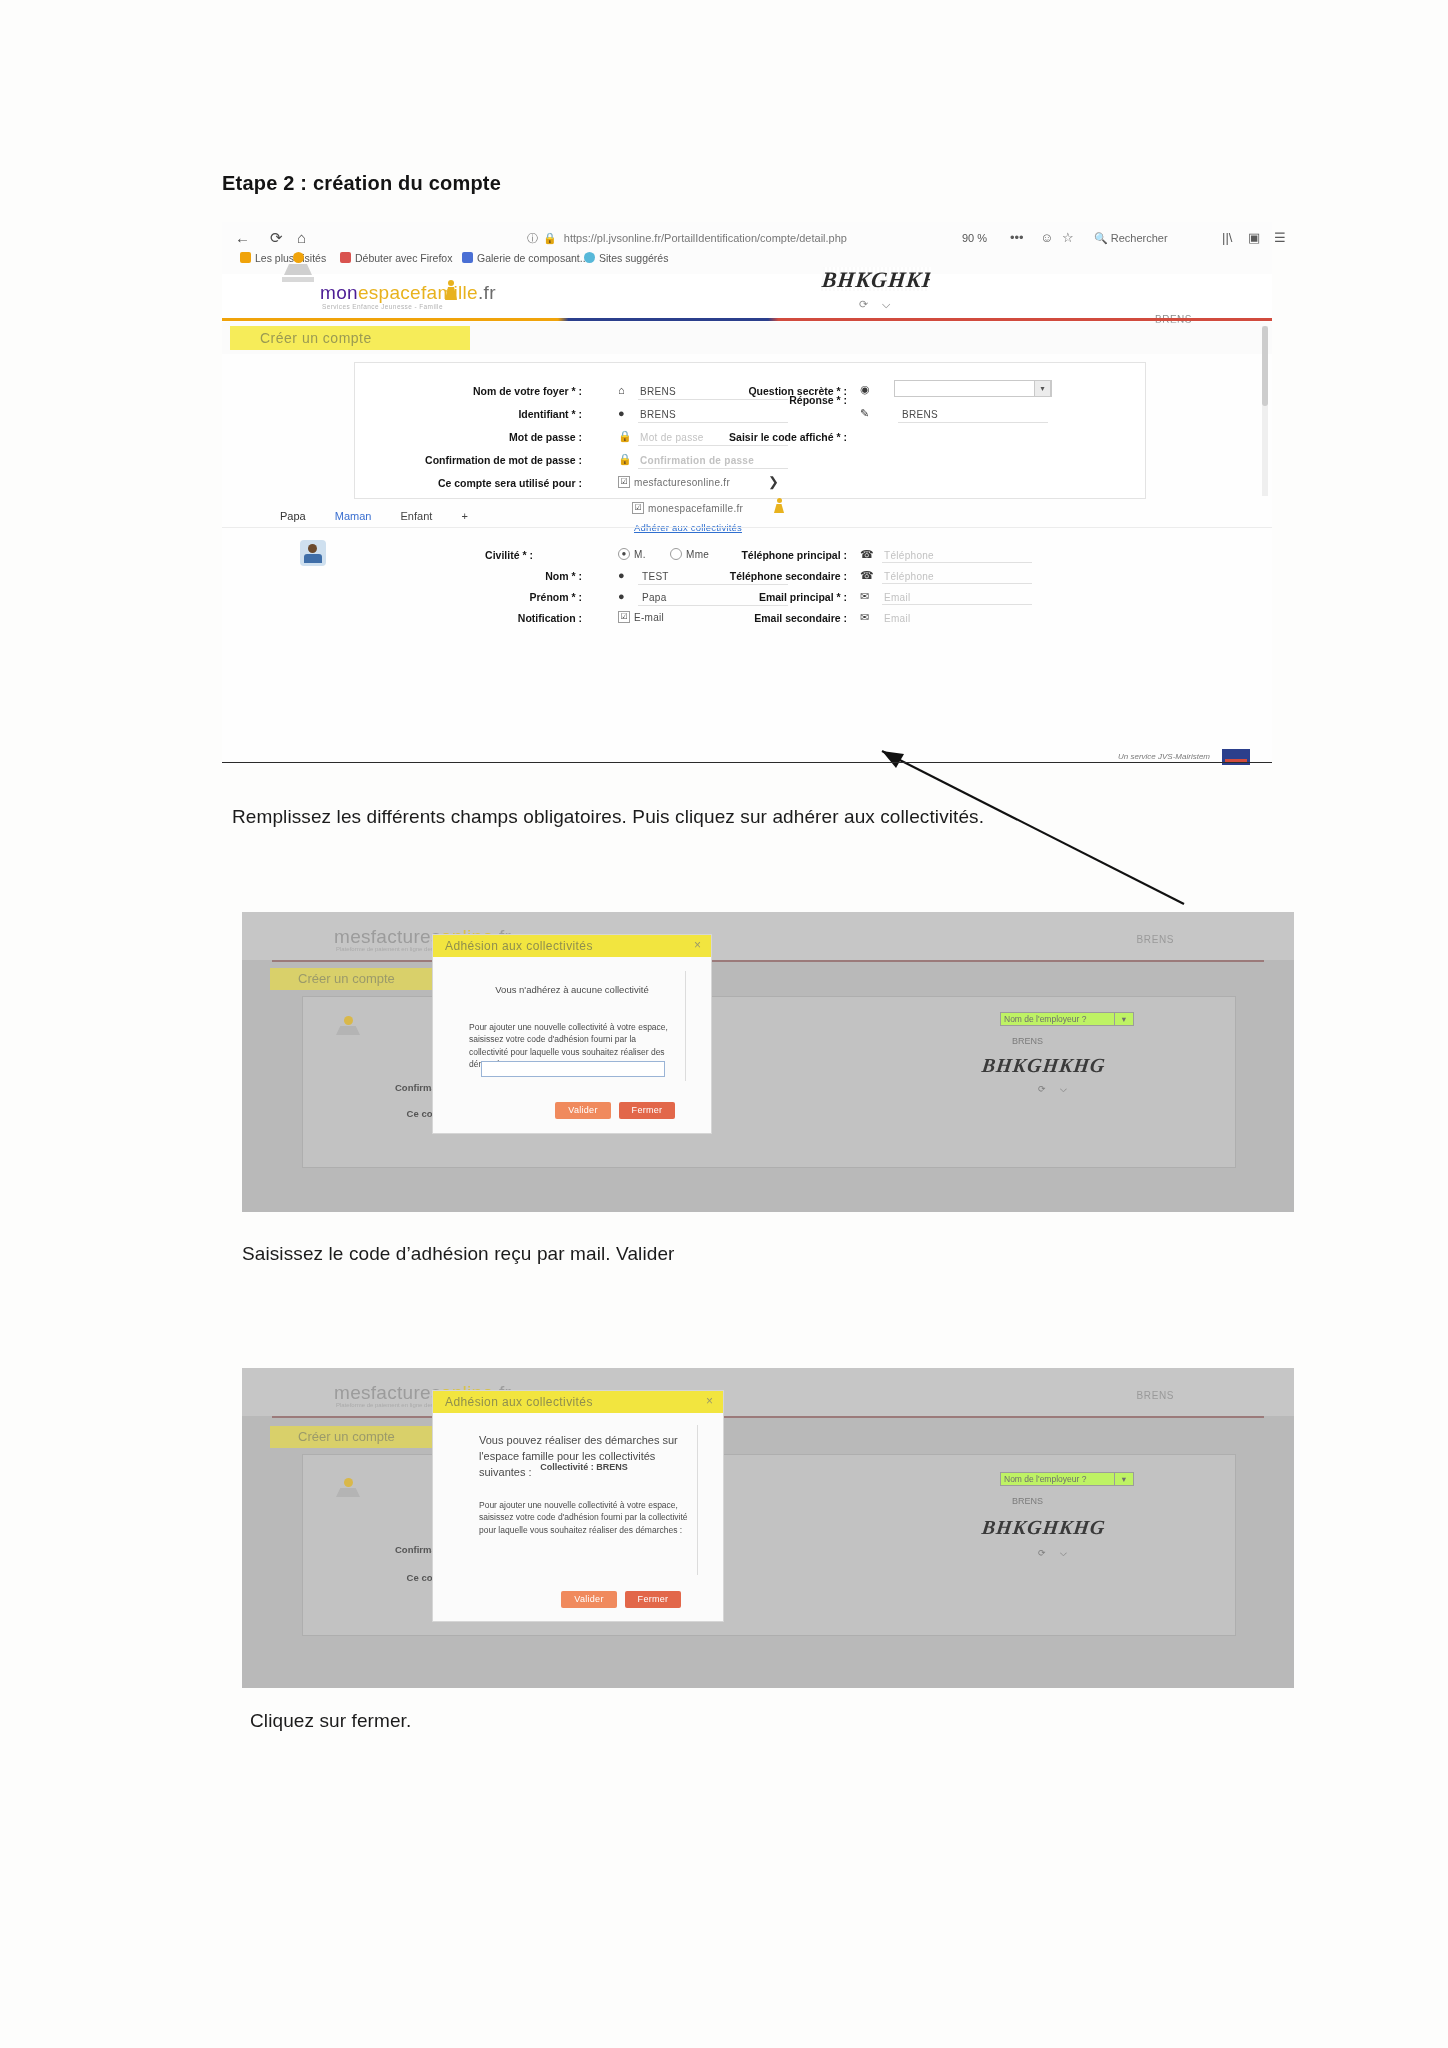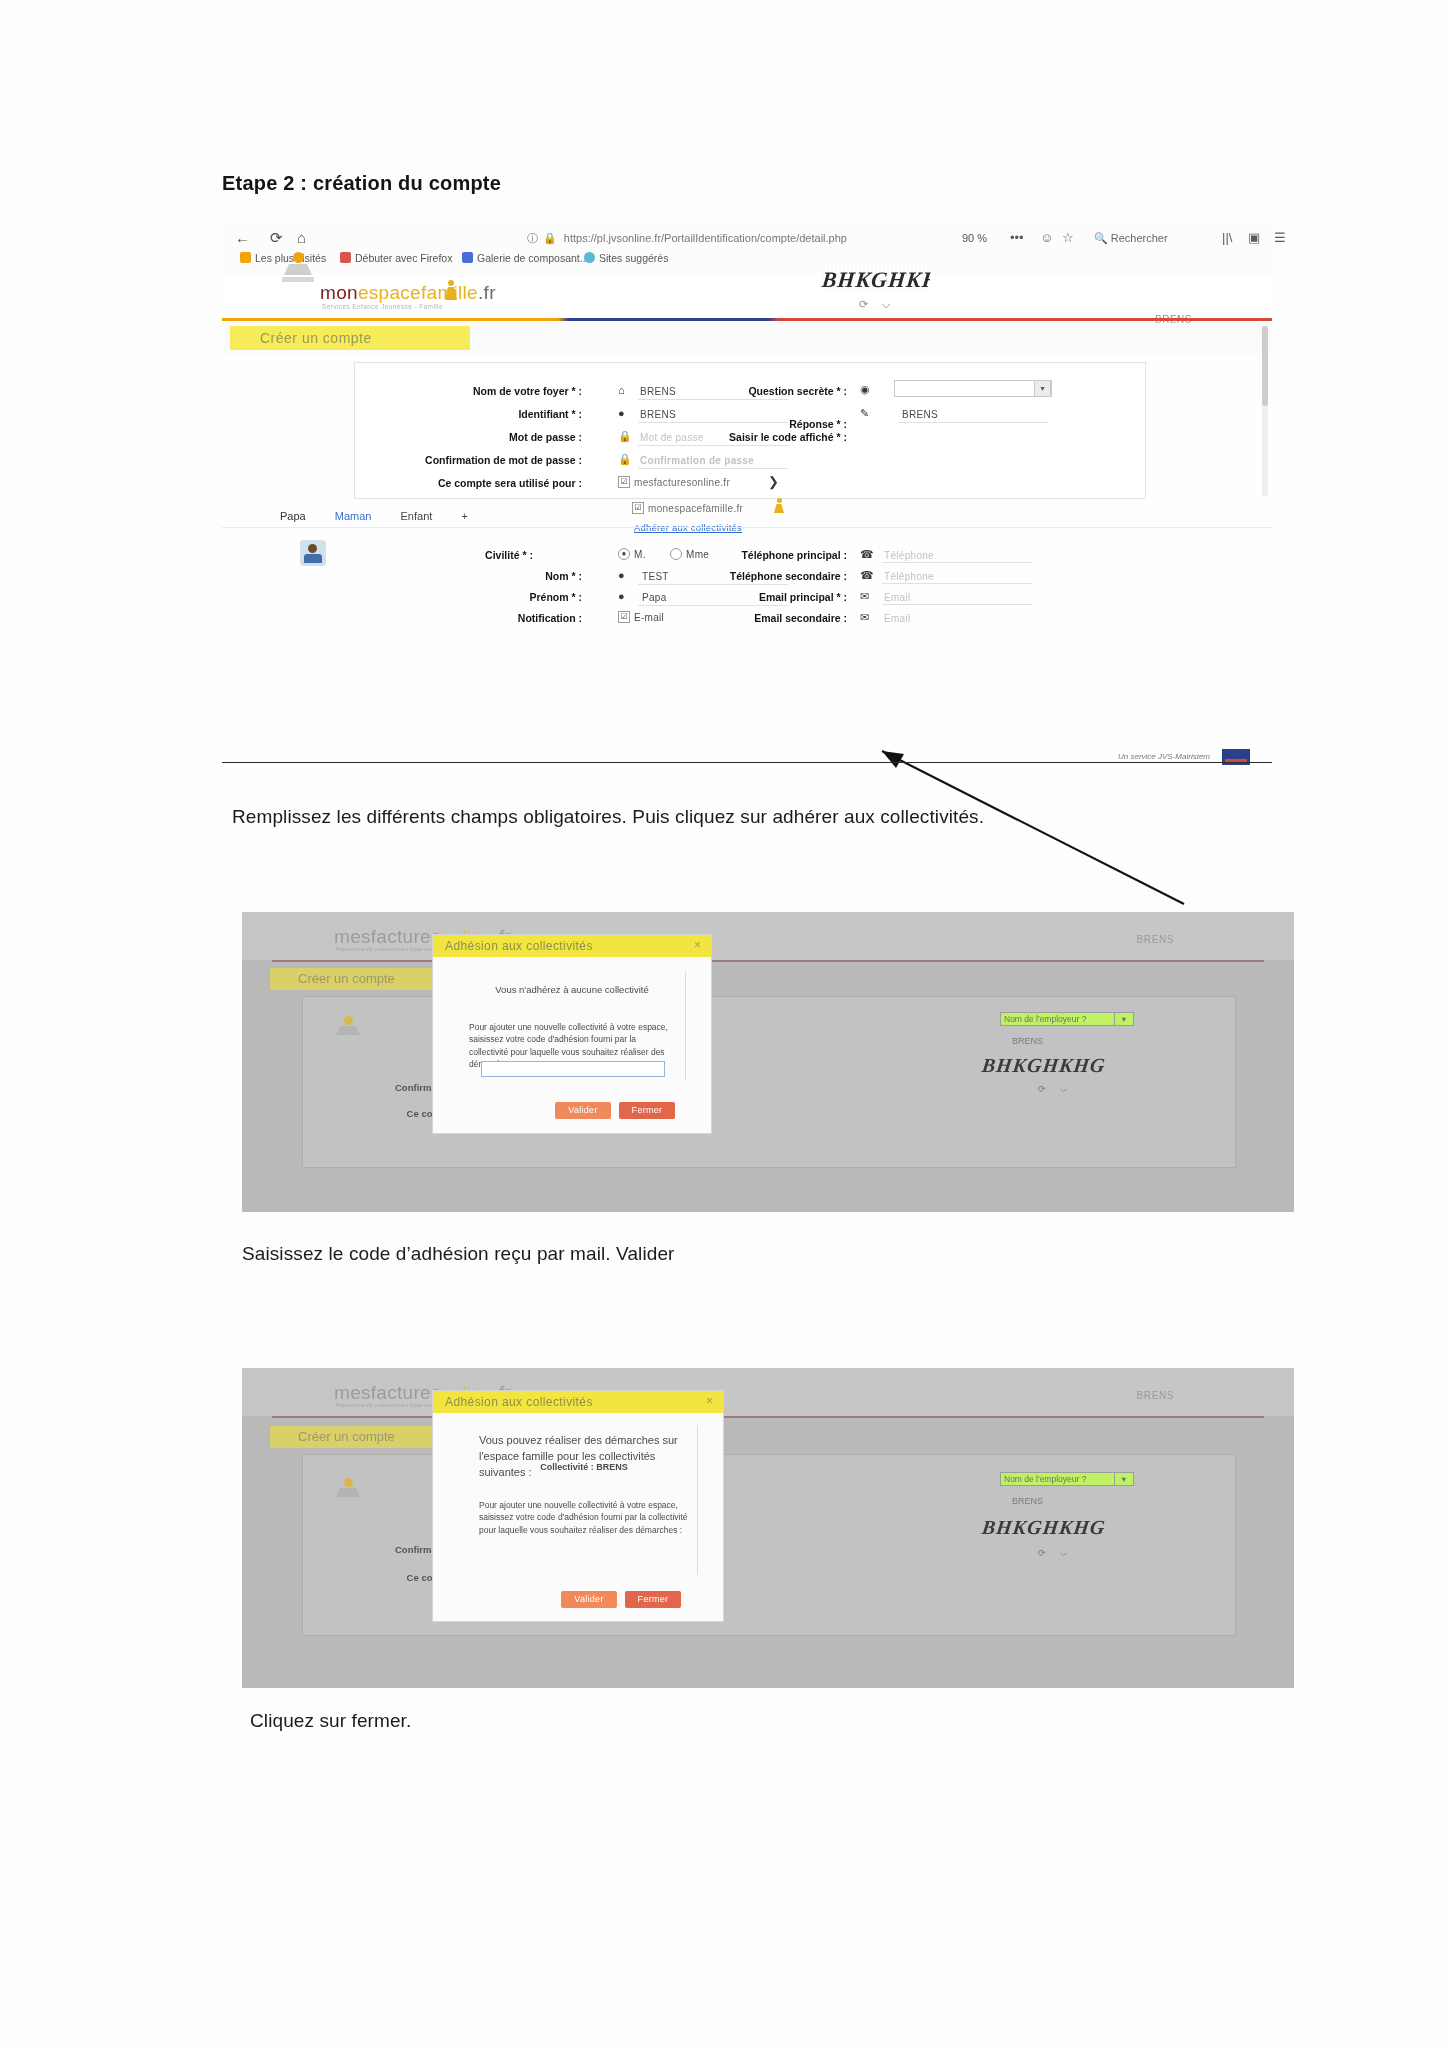--- a/index.html
+++ b/index.html
@@ -54,21 +54,21 @@
   .bm{position:absolute;top:2px;white-space:nowrap;}
   .bm i{display:inline-block;width:11px;height:11px;border-radius:2px;margin-right:4px;vertical-align:-1px;}
   .bm1{left:18px;} .bm1 i{background:#f0a30a;}
   .bm2{left:118px;} .bm2 i{background:#d9534f;}
   .bm3{left:240px;} .bm3 i{background:#4a6fd4;}
   .bm4{left:362px;} .bm4 i{background:#57b8d9;border-radius:50%;}
 
   
   .site{position:absolute;left:0;top:52px;width:1050px;height:44px;background:#fff;}
   .logo{position:absolute;left:98px;top:8px;font-size:19px;letter-spacing:.3px;color:#6b6b6b;}
-  .logo .a{color:#7f1d1d;} .logo .b{color:#e8b21e;} .logo .c{color:#6b6b6b;}
+  .logo .a{color:#4c1d95;} .logo .b{color:#e8b21e;} .logo .c{color:#6b6b6b;}
   .logo-sub{position:absolute;left:100px;top:29px;font-size:6.5px;color:#b3b3b3;letter-spacing:.4px;}
   .logo-fig{position:absolute;left:222px;top:6px;width:14px;height:24px;}
   .logo-fig .h{position:absolute;left:4px;top:0;width:6px;height:6px;border-radius:50%;background:#e8b21e;}
   .logo-fig .b2{position:absolute;left:1px;top:7px;width:12px;height:13px;background:#e8b21e;clip-path:polygon(25% 0,75% 0,100% 100%,0 100%);}
   .brens-top{position:absolute;right:80px;top:40px;font-size:10px;color:#8b8b8b;letter-spacing:.5px;}
   .rainbow{position:absolute;left:0;top:96px;width:1050px;height:3px;
     background:linear-gradient(90deg,#f0a30a 0%,#f0a30a 32%,#2b3f8c 33%,#2b3f8c 52%,#d14b3d 53%,#d14b3d 100%);}
 
   
   .hl-bar{position:absolute;left:8px;top:104px;width:240px;height:24px;background:#f5e93c;opacity:.85;}
@@ -240,21 +240,21 @@
     <div class="ficon" style="left:396px;top:231px;">🔒</div>
     <div class="fval ph" style="left:418px;top:233px;font-weight:bold;">Confirmation de passe</div>
     <div class="fline" style="left:416px;top:246px;width:150px;"></div>
 
     <div class="flabel" style="left:460px;top:163px;width:165px;">Question secrète * :</div>
     <div class="ficon" style="left:638px;top:161px;">◉</div>
     <div class="fval" style="left:680px;top:164px;">Nom de mon employeur ?</div>
     <div style="position:absolute;left:672px;top:158px;width:156px;height:15px;border:1px solid #c9c9c9;background:#fff;"></div>
     <div style="position:absolute;left:812px;top:158px;width:15px;height:15px;border:1px solid #c9c9c9;background:#ececec;font-size:8px;text-align:center;line-height:15px;color:#555;">▾</div>
 
-    <div class="flabel" style="left:460px;top:196px;width:165px;">Réponse * :</div>
+    <div class="flabel" style="left:460px;top:172px;width:165px;">Réponse * :</div>
     <div class="ficon" style="left:638px;top:185px;">✎</div>
     <div class="fval" style="left:680px;top:187px;">BRENS</div>
     <div class="fline" style="left:676px;top:200px;width:150px;"></div>
 
     <div class="flabel" style="left:440px;top:209px;width:185px;">Saisir le code affiché * :</div>
     <div class="cap-img">BHKGHKHG</div>
     <div class="cap-ico cap-ref">⟳</div>
     <div class="cap-ico cap-snd">⌵</div>
 
     <div class="flabel" style="left:180px;top:255px;width:180px;">Ce compte sera utilisé pour :</div>

